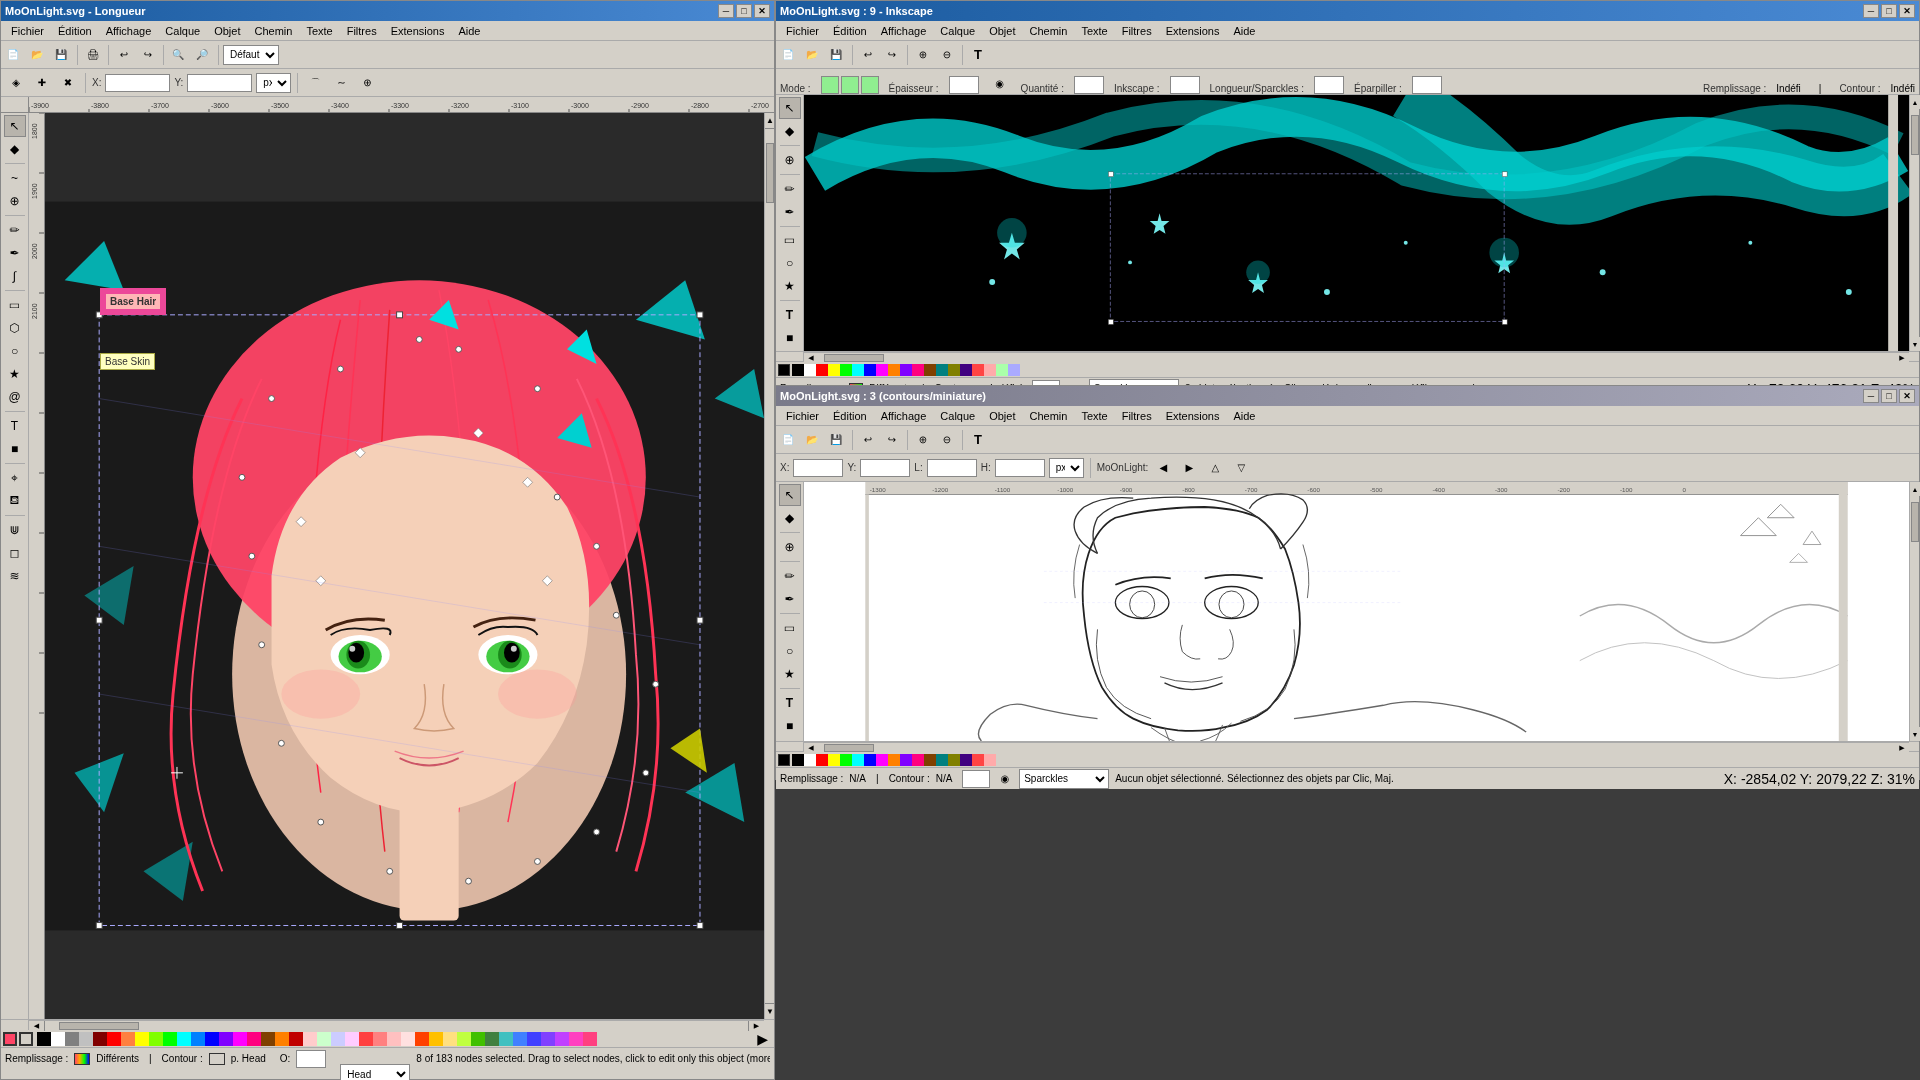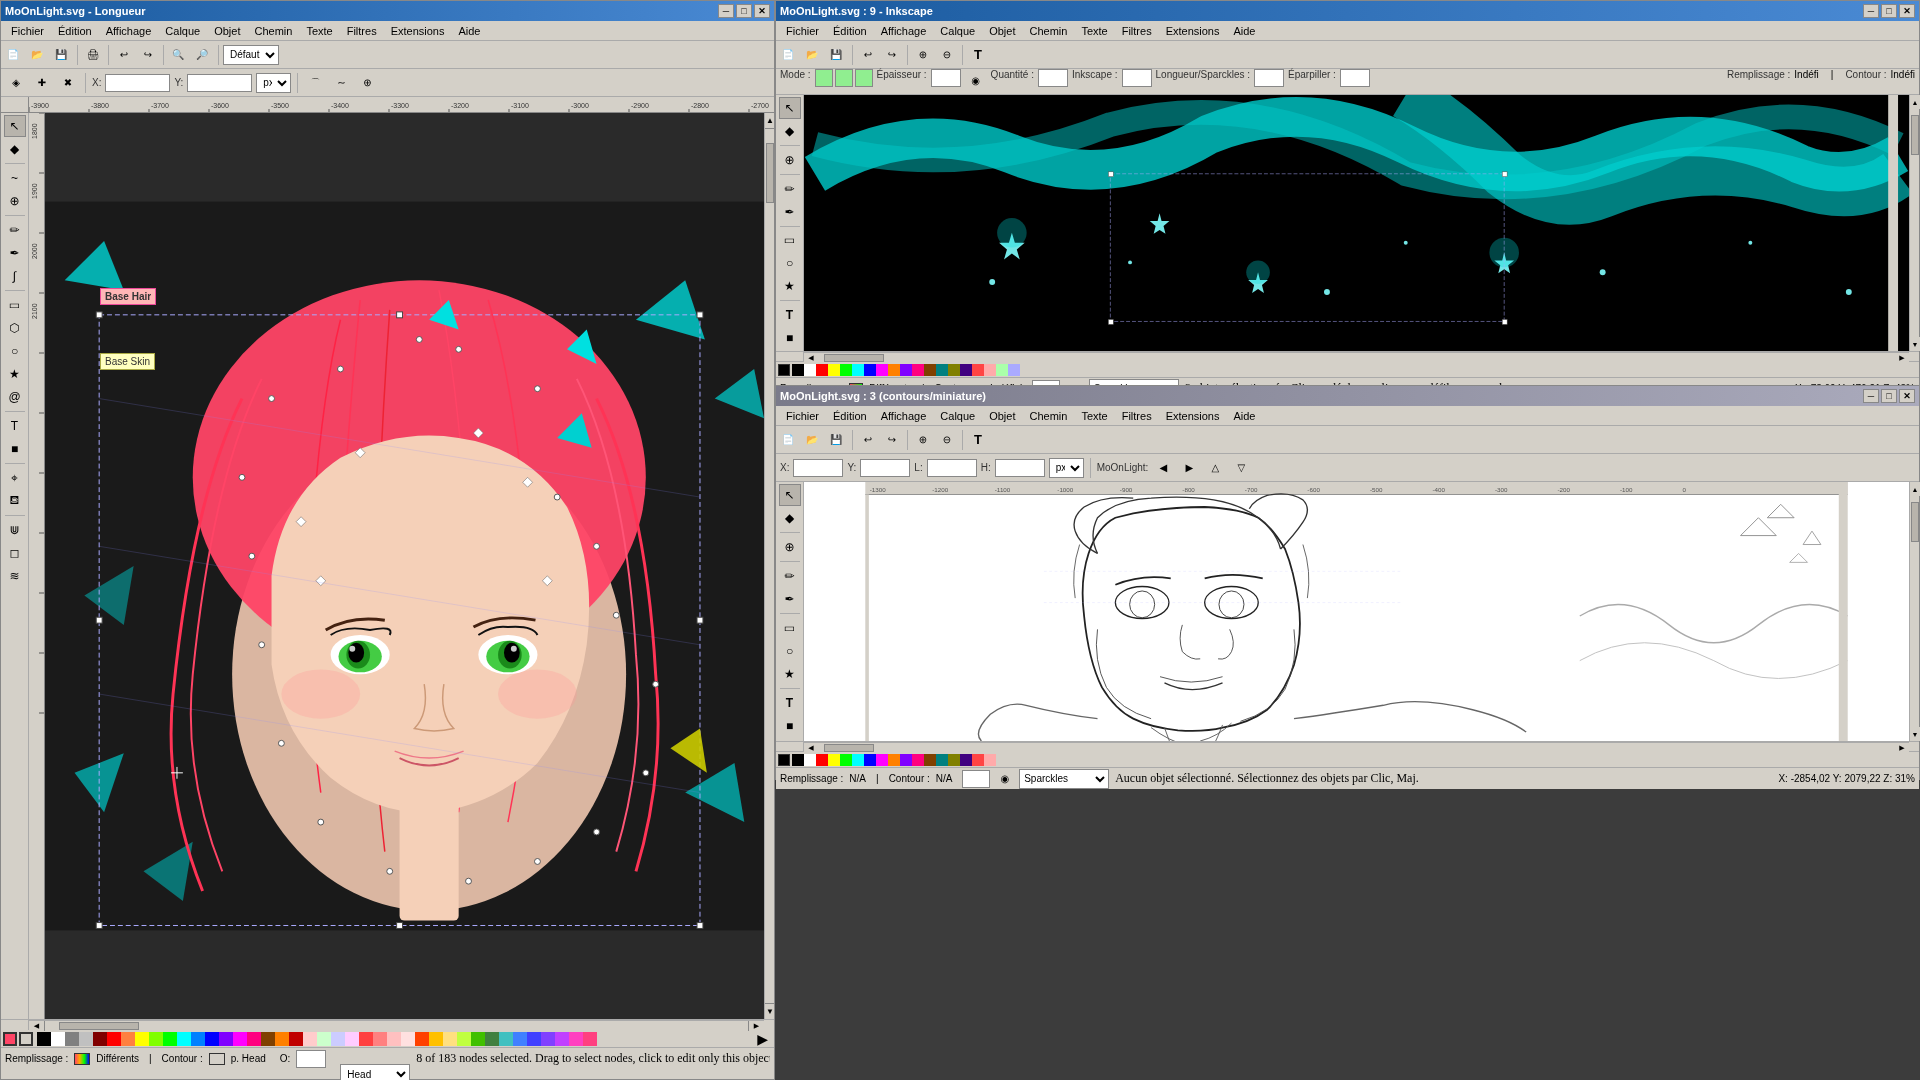--- a/index.html
+++ b/index.html
@@ -179,21 +179,21 @@
       background: #d4d0c8;
       border-right: 1px solid #888;
       position: relative;
       overflow: hidden;
     }
 
     
     .layer-label {
       position: absolute;
       background: #ffb6b6;
-      border: 1px solid #ec4899;
+      border: 6px solid #ec4899;
       padding: 2px 4px;
       font-size: 10px;
       font-weight: bold;
       color: #333;
     }
 
     .layer-label2 {
       position: absolute;
       background: #ffffc0;
       border: 1px solid #aaaa44;
@@ -207,23 +207,23 @@
       position: absolute;
       top: 0; left: 0;
       width: 100%; height: 100%;
     }
 
     
     .snap-bar {
       background: #d4d0c8;
       height: 26px;
       display: flex;
-      align-items: flex-start;
+      align-items: flex-end;
       padding: 0 4px;
-      gap: 4px;
+      gap: 10px;
       border-bottom: 1px solid #aaa;
       font-size: 10px;
     }
 
     select.toolbar-select {
       height: 20px;
       background: white;
       border: 1px solid #888;
       font-size: 10px;
       padding: 0 2px;
@@ -272,28 +272,27 @@
 
     .brush-select {
       width: 90px; height: 20px;
       background: white;
       border: 1px solid #888;
       font-size: 10px;
     }
 
     .status-msg {
       flex: 1;
-      font-size: 12px;
+      font-size: 10px;
       overflow: hidden;
       white-space: nowrap;
-      font-family: Liberation Serif, serif;
     }
 
     .xy-coords {
-      font-size: 10px;
+      font-size: 14px;
       white-space: nowrap;
     }
   </style>
 </head>
 <body>
 
 <div id="window1" class="window">
 
   <div class="title-bar">
     <span>MoOnLight.svg - Longueur</span>

